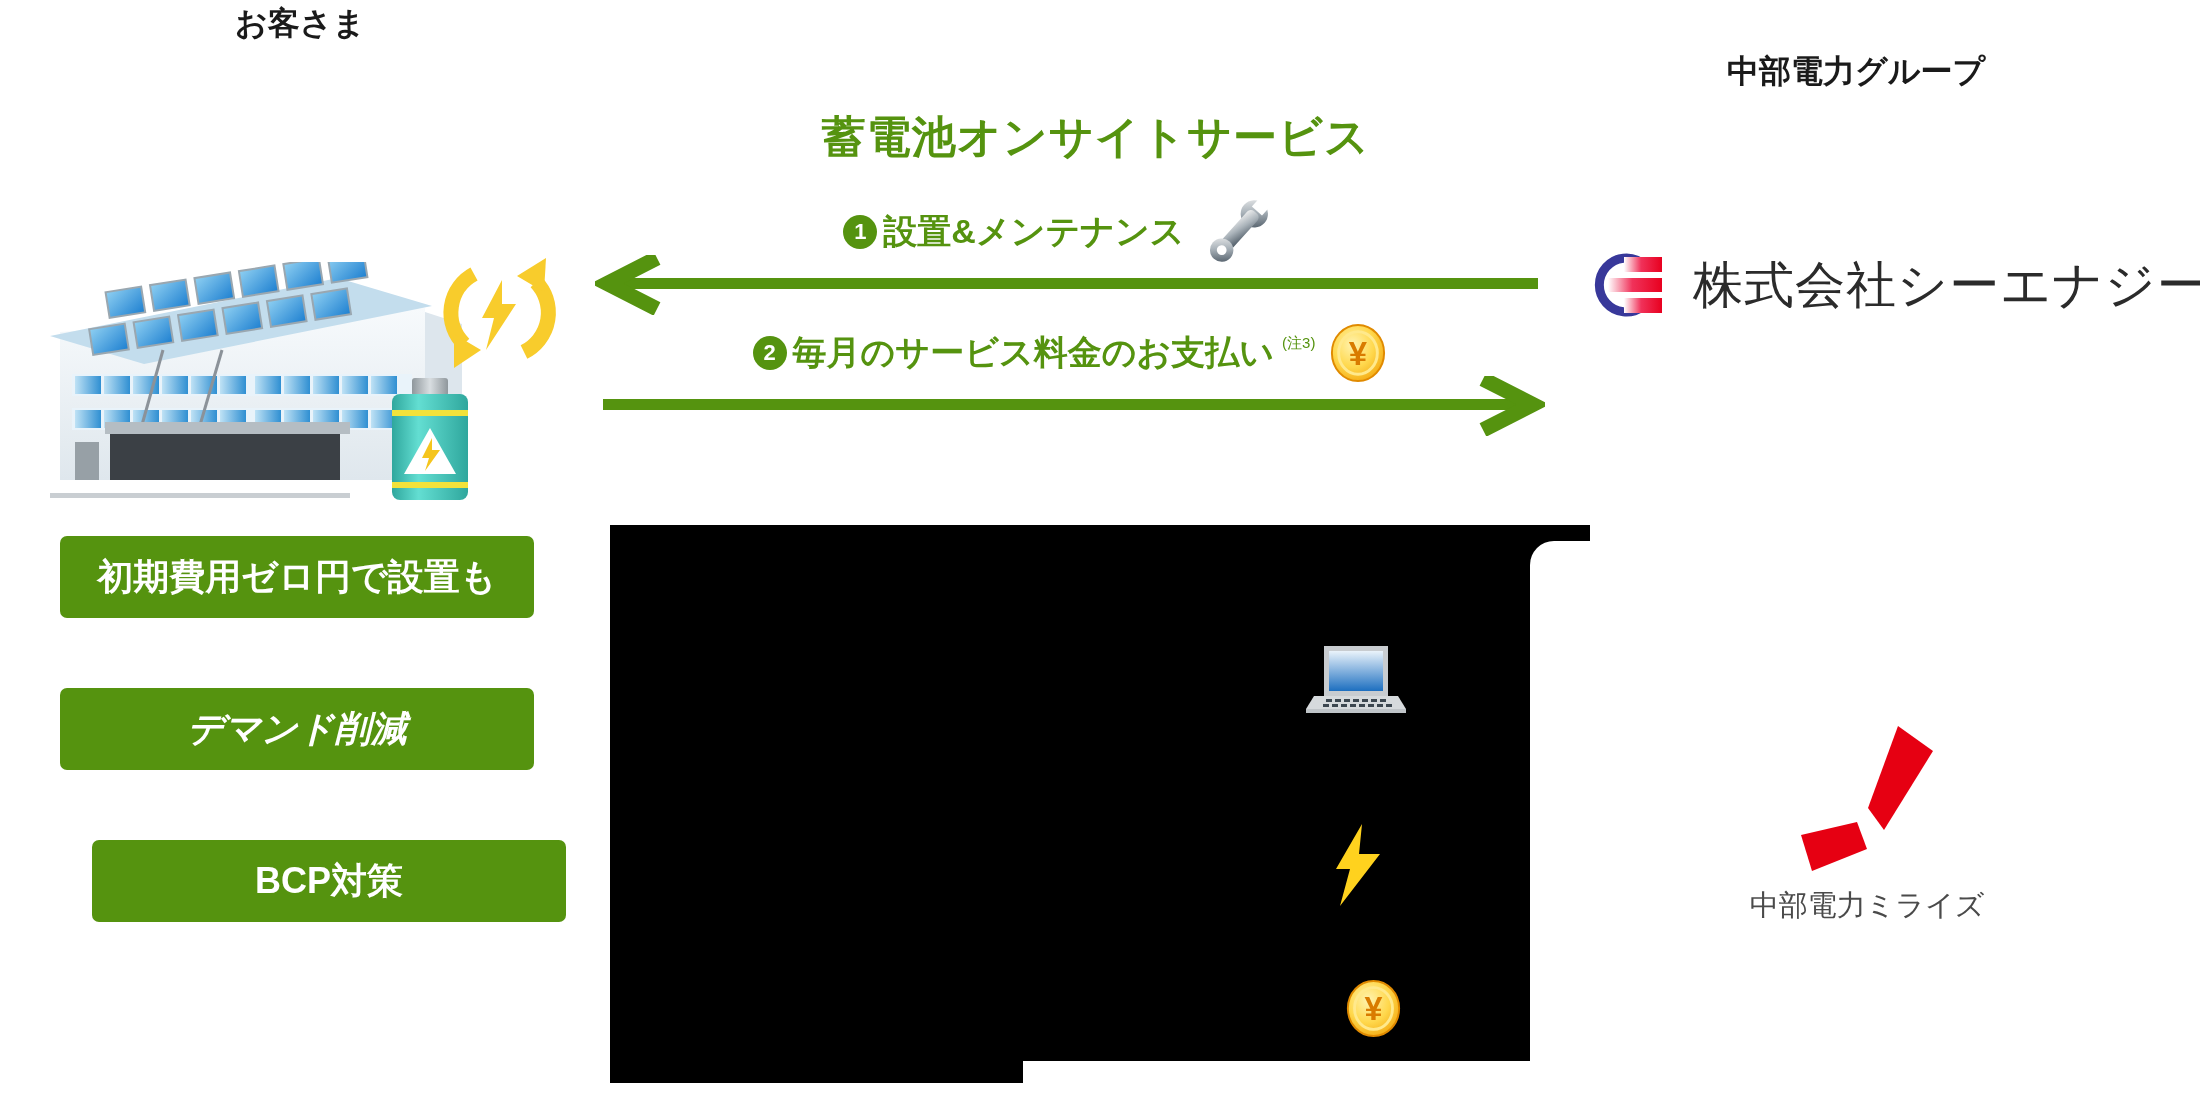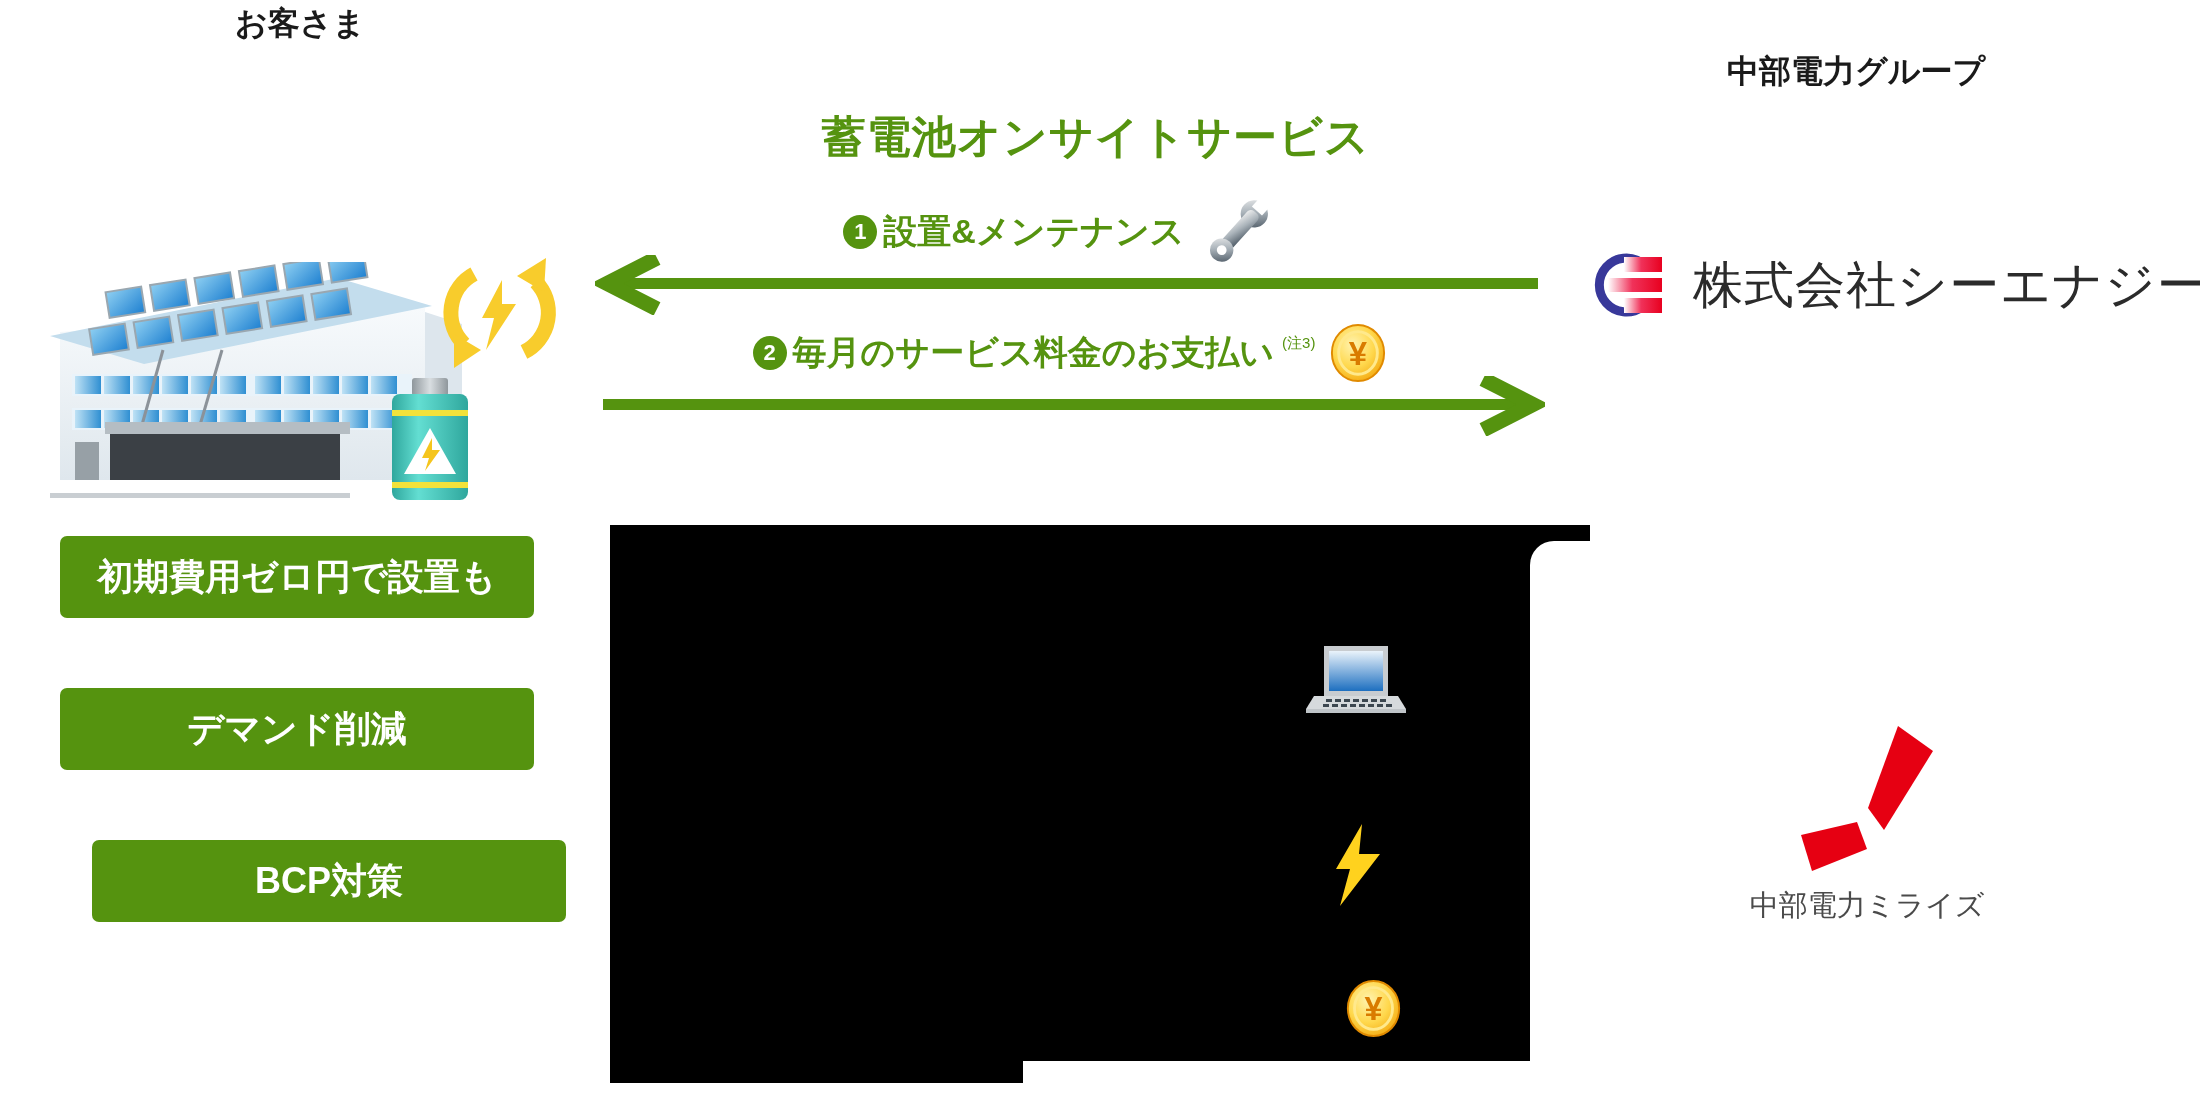--- a/index.html
+++ b/index.html
@@ -187,21 +187,21 @@
       <path d="M 88 96 A 44 44 0 0 0 100 26"></path>
     </g>
     <polygon points="18,78 45,94 18,112" fill="#f8cc2c"></polygon>
     <polygon points="108,36 81,20 110,2" fill="#f8cc2c"></polygon>
     <polygon points="66,24 46,62 58,62 50,94 80,48 66,48" fill="#f8cc2c"></polygon>
   </svg>
 
   <div class="abs benefit" style="top:536px;">
       <span>初期費用ゼロ円で設置も</span>
     </div>
-  <div class="abs benefit" style="top:688px;">
+  <div class="abs benefit" style="top:688px;font-style:italic;">
       <span>デマンド削減</span>
     </div>
   <div class="abs benefit" style="top:840px;margin-left:32px;">
       <span>BCP対策</span>
     </div>
 
   <div class="abs blackbox" style="left:610px;top:525px;width:920px;height:536px;"></div>
   <div class="abs blackbox" style="left:1530px;top:525px;width:60px;height:16px;"></div>
   <div class="abs blackbox" style="left:1530px;top:541px;width:26px;height:26px;"></div>
   <div class="abs notch" style="left:1530px;top:541px;width:50px;height:50px;"></div>

